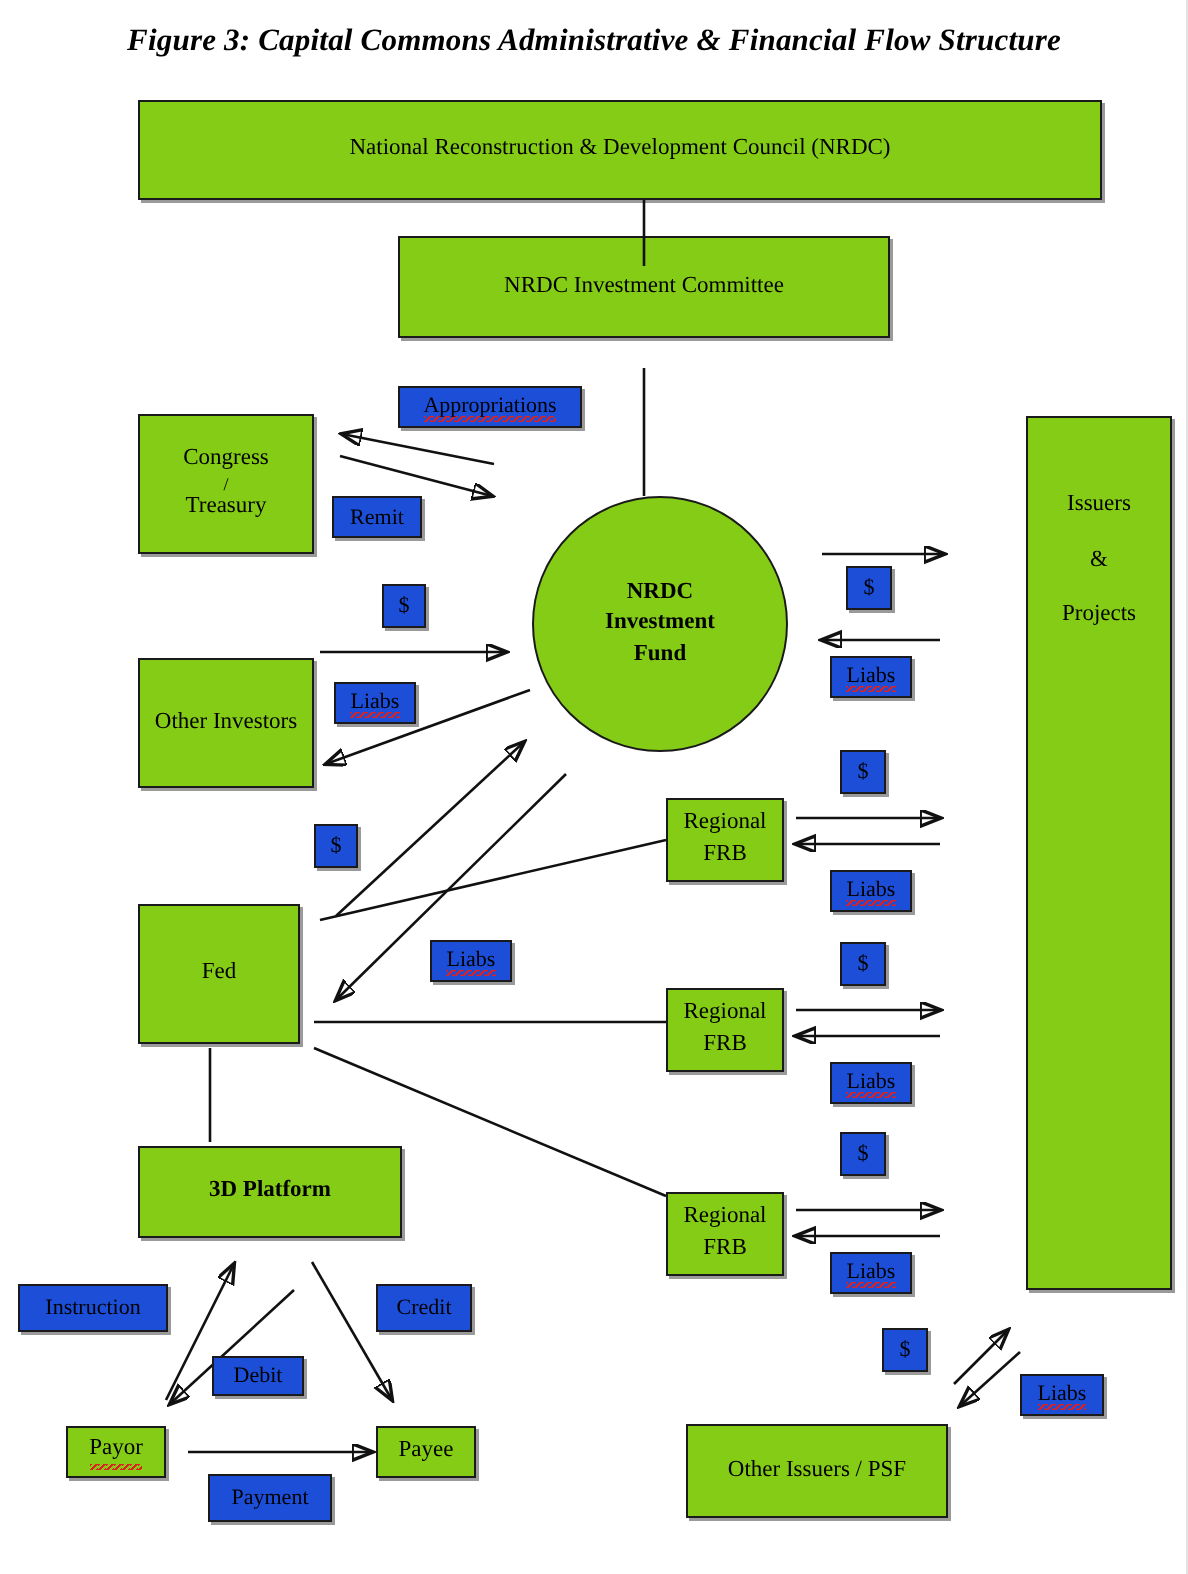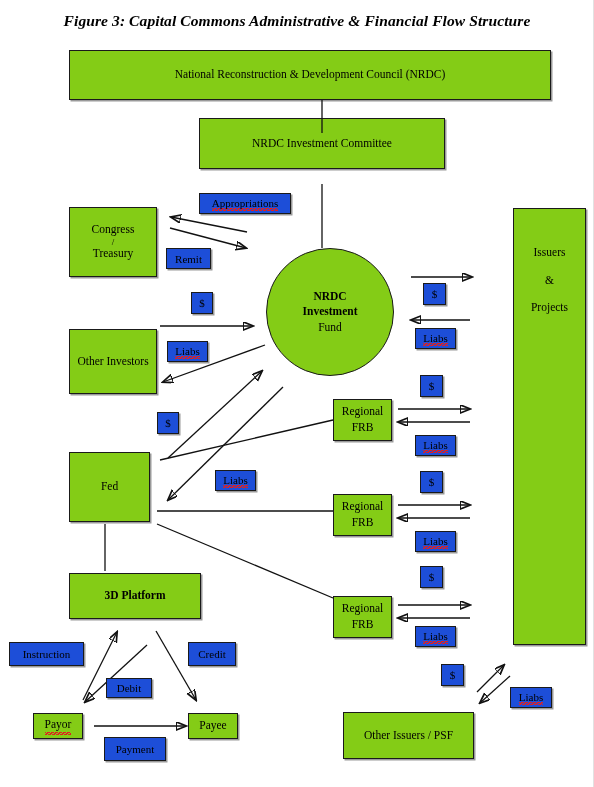--- a/index.html
+++ b/index.html
@@ -171,21 +171,21 @@
     <span>Fed</span>
   </div>
 
   <div class="node" style="left:69px; top:573px; width:132px; height:46px;">
     <span style="font-weight:bold;">3D Platform</span>
   </div>
 
   <div class="node circle" style="left:266px; top:248px; width:128px; height:128px; flex-direction:column;">
     <span style="font-weight:bold;">NRDC</span>
     <span style="font-weight:bold;">Investment</span>
-    <span style="font-weight:normal;">Fund</span>
+    <span style="font-weight:bold;">Fund</span>
   </div>
 
   <div class="node" style="left:485px; top:208px; width:73px; height:437px; flex-direction:column; justify-content:flex-start; padding-top:36px;margin-left:28px;">
     <span style="margin-bottom:12px;">Issuers</span>
     <span style="margin-bottom:12px;">&amp;</span>
     <span>Projects</span>
   </div>
 
   <div class="node" style="left:333px; top:399px; width:59px; height:42px; flex-direction:column;">
     <span>Regional</span>

